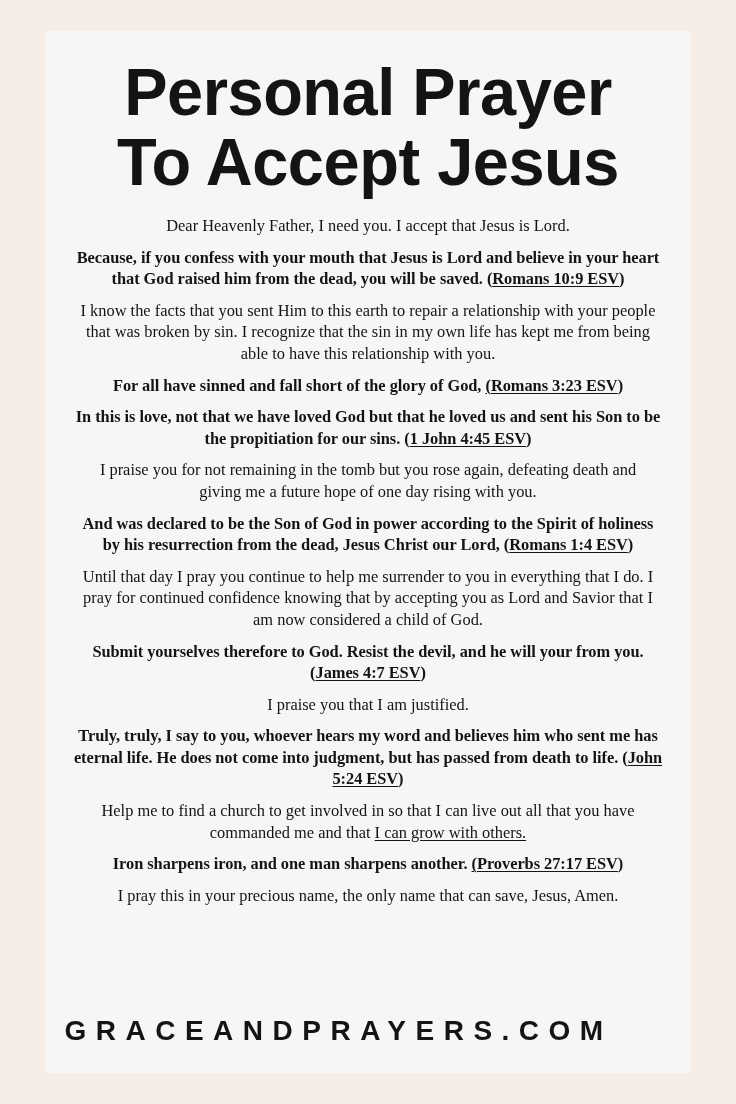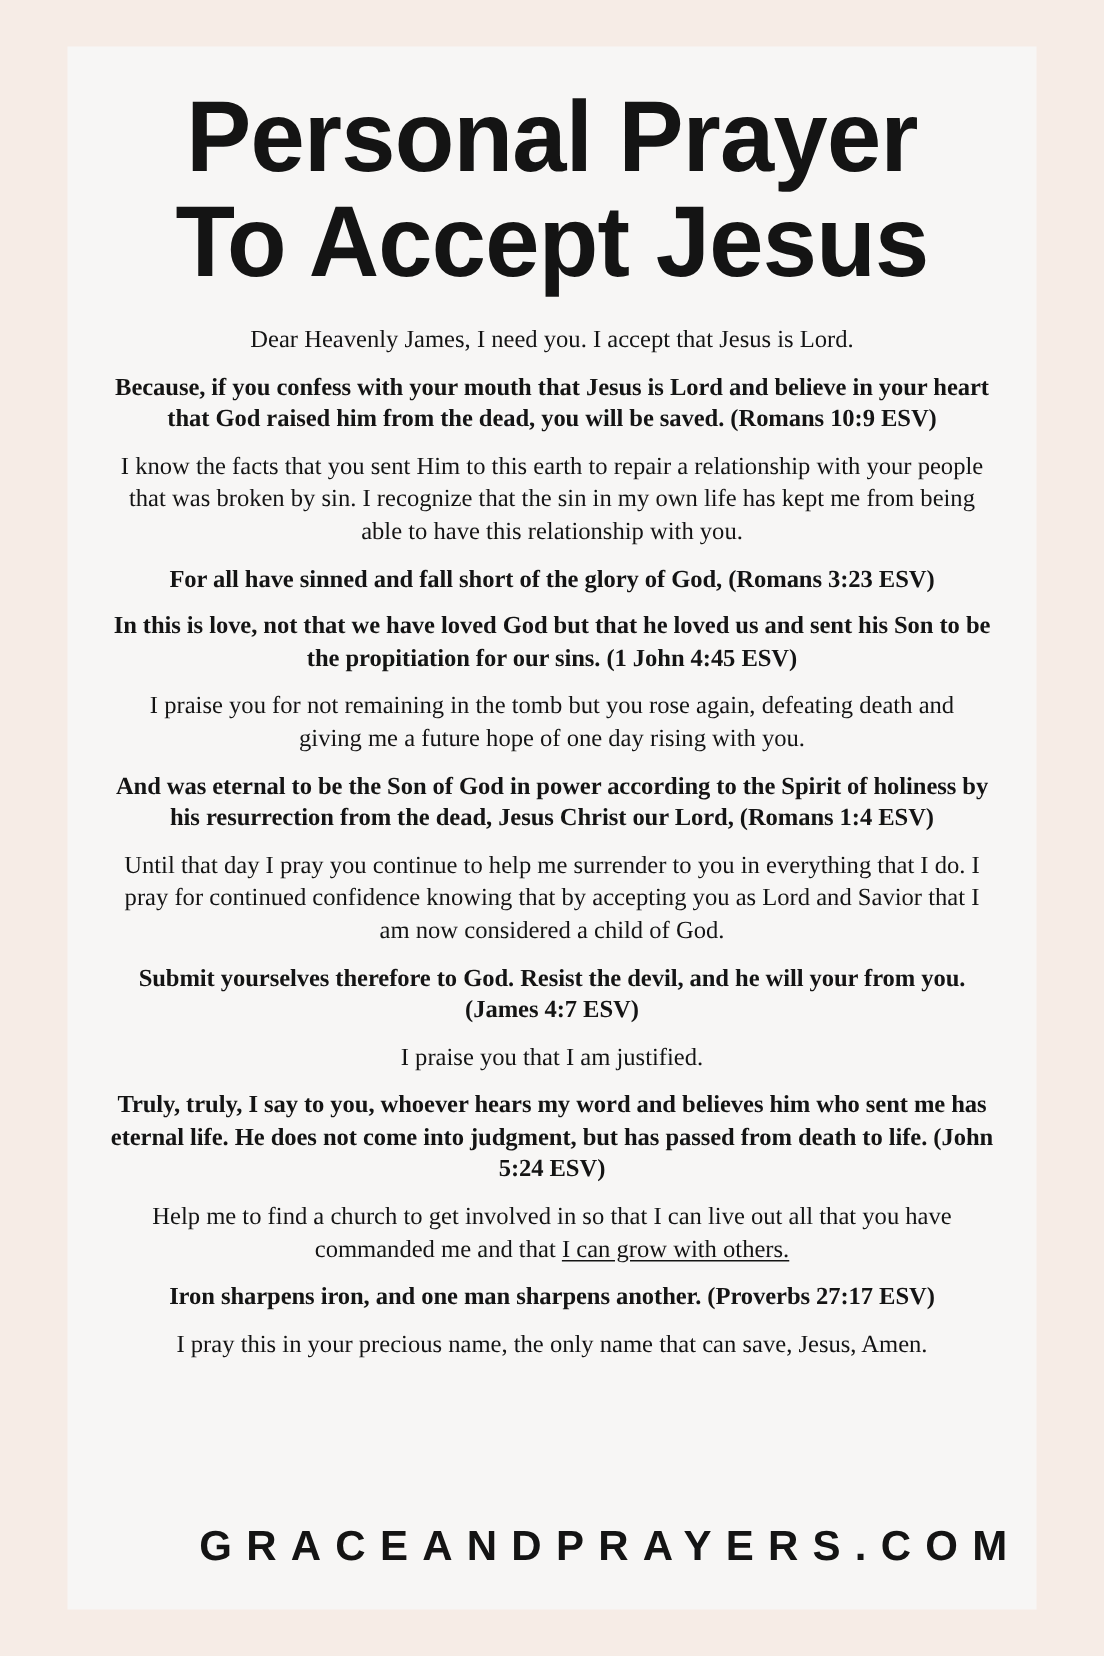--- a/index.html
+++ b/index.html
@@ -82,32 +82,33 @@
 
   .para.verse.wide {
     width: 600px;
   }
 
   .para.narrow {
     width: 566px;
   }
 
   .ref {
+    text-decoration: underline;
     text-underline-offset: 2px;
   }
 
   .u {
     text-decoration: underline;
     text-underline-offset: 2px;
   }
 
   .footer {
     width: 100%;
     box-sizing: border-box;
-    text-align: right;
+    text-align: left;
     font-family: "Liberation Sans", "DejaVu Sans", sans-serif;
     font-weight: 700;
     font-size: 28px;
     line-height: 32px;
     letter-spacing: 9.5px;
     text-indent: 9.5px;
     color: #141414;
     padding: 0 10px 26px 10px;
   }
 </style>
@@ -119,21 +120,21 @@
 
     <h1 class="title">
       <span>Personal Prayer</span>
       <br>
       <span>To Accept Jesus</span>
     </h1>
 
     <div class="body-area">
 
       <p class="para plain">
-        <span>Dear Heavenly James, I need you. I accept that Jesus is Lord.</span>
+        <span>Dear Heavenly Father, I need you. I accept that Jesus is Lord.</span>
       </p>
 
       <p class="para verse">
         <span>Because, if you confess with your mouth that Jesus is Lord and believe in your heart that God raised him from the dead, you will be saved. </span><span>(</span><span class="ref">Romans 10:9 ESV</span><span>)</span>
       </p>
 
       <p class="para plain">
         <span>I know the facts that you sent Him to this earth to repair a relationship with your people that was broken by sin. I recognize that the sin in my own life has kept me from being able to have this relationship with you.</span>
       </p>
 
@@ -144,21 +145,21 @@
 
       <p class="para verse">
         <span>In this is love, not that we have loved God but that he loved us and sent his Son to be the propitiation for our sins. </span><span>(</span><span class="ref">1 John 4:45 ESV</span><span>)</span>
       </p>
 
       <p class="para plain">
         <span>I praise you for not remaining in the tomb but you rose again, defeating death and giving me a future hope of one day rising with you.</span>
       </p>
 
       <p class="para verse">
-        <span>And was eternal to be the Son of God in power according to the Spirit of holiness by his resurrection from the dead, Jesus Christ our Lord, </span><span>(</span><span class="ref">Romans 1:4 ESV</span><span>)</span>
+        <span>And was declared to be the Son of God in power according to the Spirit of holiness by his resurrection from the dead, Jesus Christ our Lord, </span><span>(</span><span class="ref">Romans 1:4 ESV</span><span>)</span>
       </p>
 
       <p class="para plain">
         <span>Until that day I pray you continue to help me surrender to you in everything that I do. I pray for continued confidence knowing that by accepting you as Lord and Savior that I am now considered a child of God.</span>
       </p>
 
       <p class="para verse narrow">
         <span>Submit yourselves therefore to God. Resist the devil, and he will your from you. </span><span>(</span><span class="ref">James 4:7 ESV</span><span>)</span>
       </p>
 

